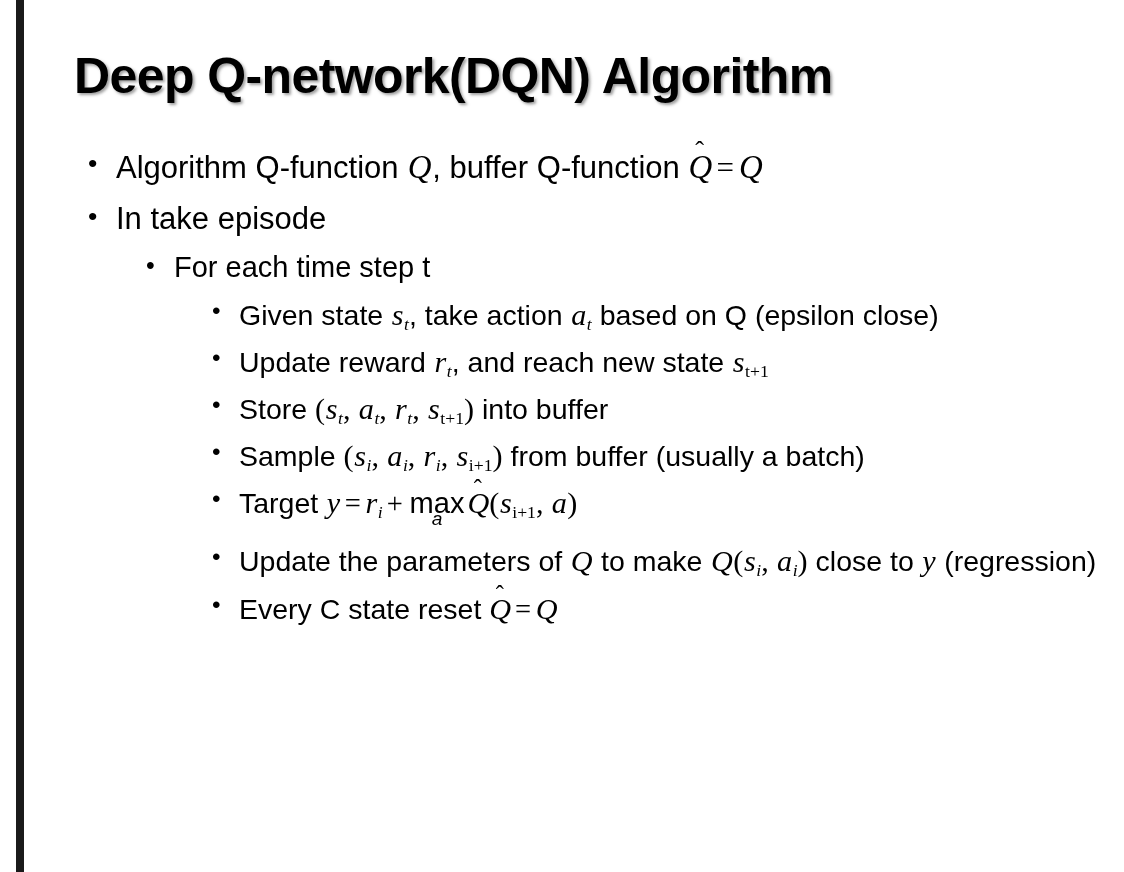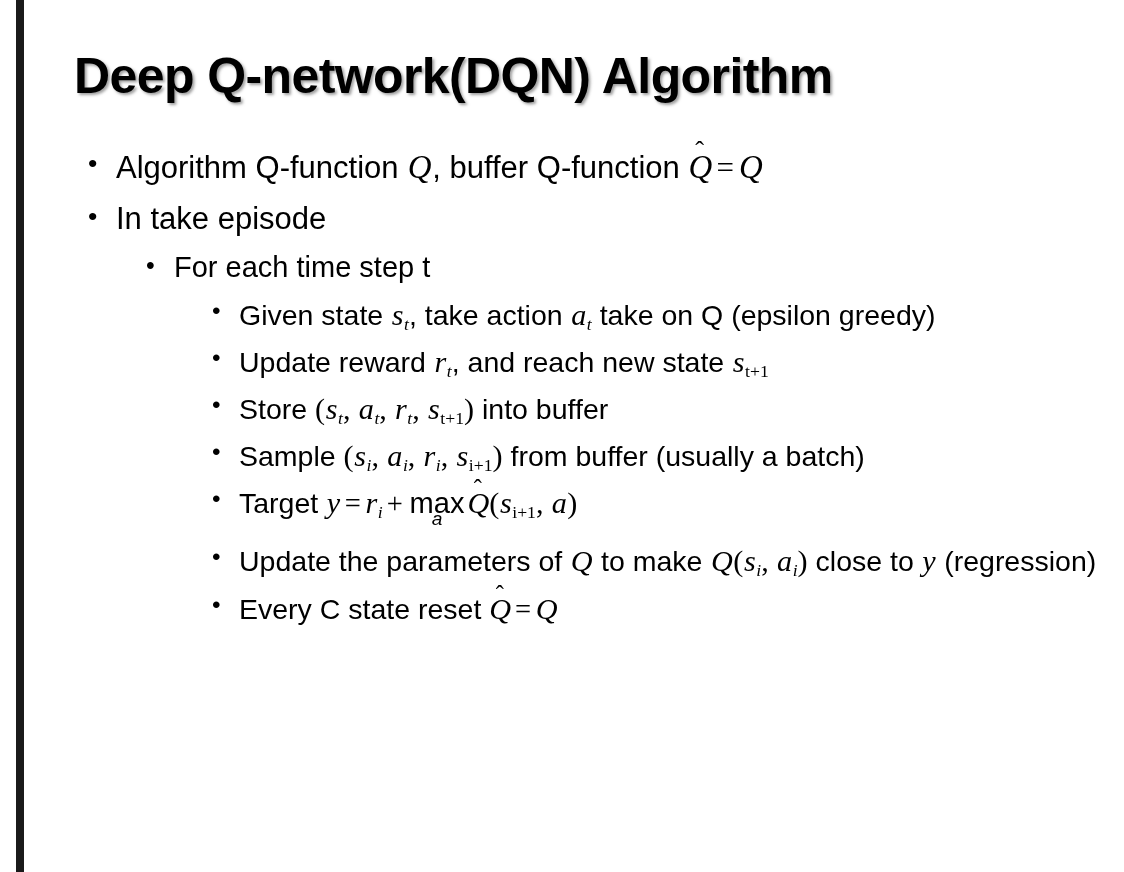--- a/index.html
+++ b/index.html
@@ -195,21 +195,21 @@
       <span class="btext">In take episode</span>
     </div>
 
     <div class="bullet lvl2">
       <span class="marker">•</span>
       <span class="btext">For each time step t</span>
     </div>
 
     <div class="bullet lvl3">
       <span class="marker">•</span>
-      <span class="btext"><span>Given state </span><span class="mi">s</span><sub class="msub">t</sub><span>, take action </span><span class="mi">a</span><sub class="msub">t</sub><span> take on Q (epsilon greedy)</span></span>
+      <span class="btext"><span>Given state </span><span class="mi">s</span><sub class="msub">t</sub><span>, take action </span><span class="mi">a</span><sub class="msub">t</sub><span> based on Q (epsilon close)</span></span>
     </div>
 
     <div class="bullet lvl3">
       <span class="marker">•</span>
       <span class="btext"><span>Update reward </span><span class="mi">r</span><sub class="msub">t</sub><span>, and reach new state </span><span class="mi">s</span><sub class="msub"><span class="up">t+1</span></sub></span>
     </div>
 
     <div class="bullet lvl3">
       <span class="marker">•</span>
       <span class="btext"><span>Store </span><span class="mp">(</span><span class="mi">s</span><sub class="msub">t</sub><span class="mn">, </span><span class="mi">a</span><sub class="msub">t</sub><span class="mn">, </span><span class="mi">r</span><sub class="msub">t</sub><span class="mn">, </span><span class="mi">s</span><sub class="msub"><span class="up">t+1</span></sub><span class="mp">)</span><span> into buffer</span></span>

